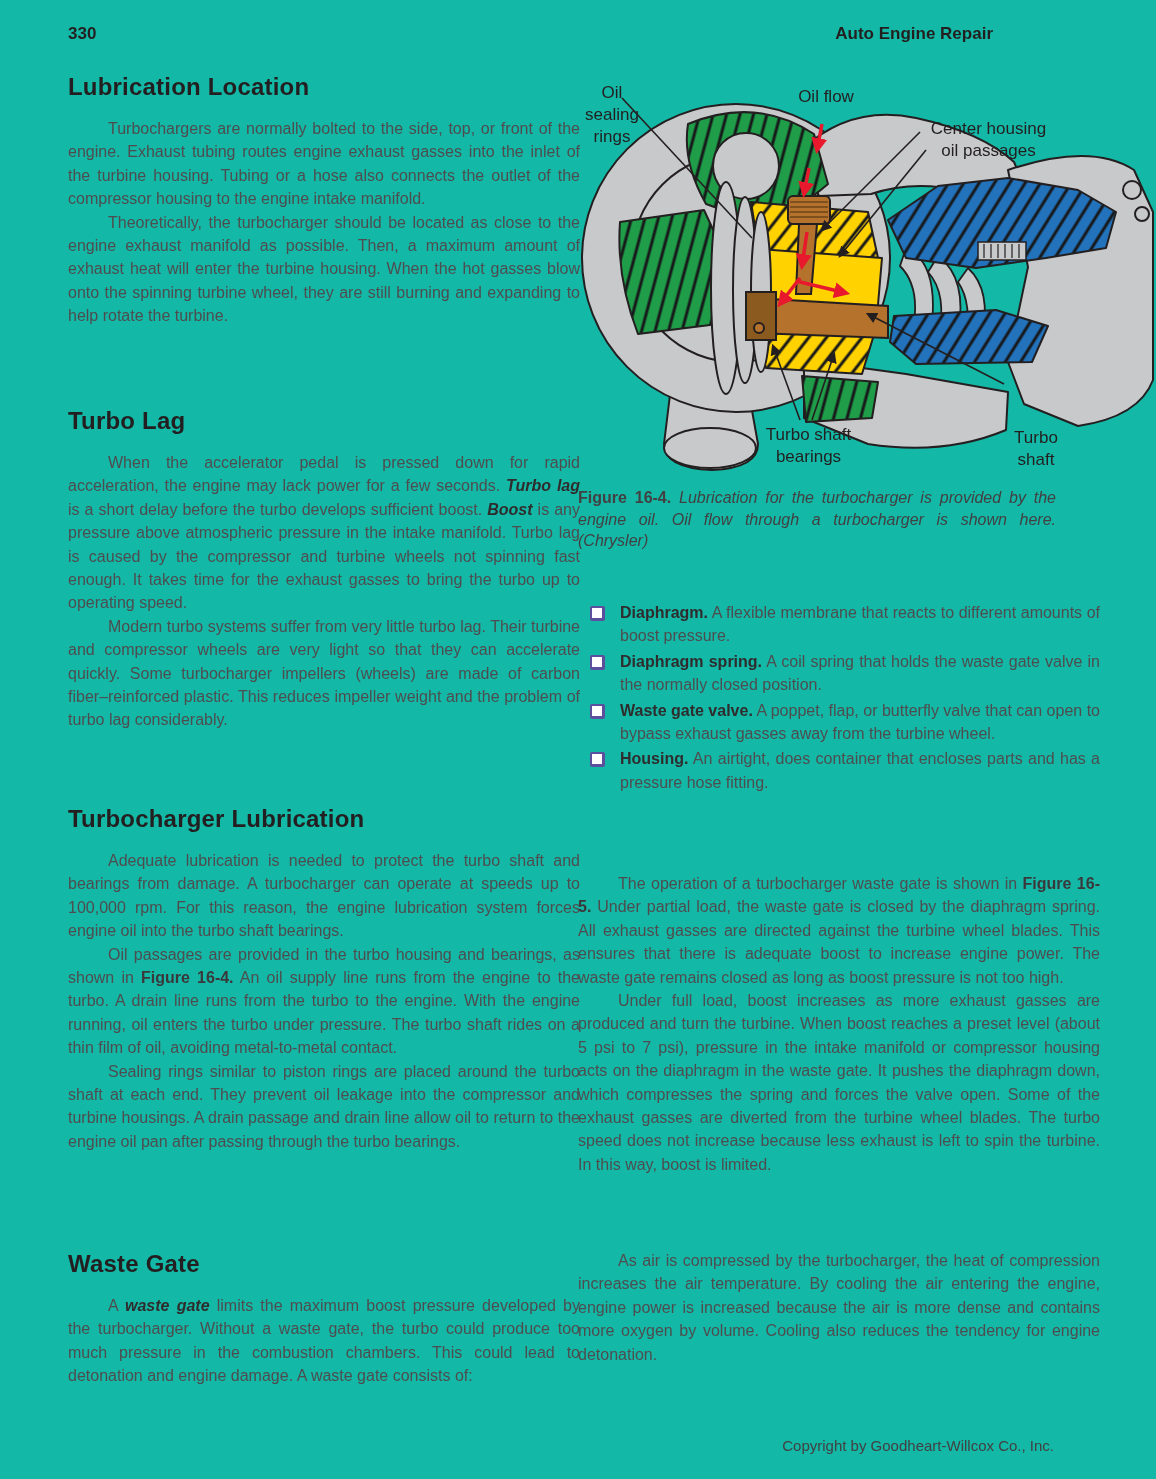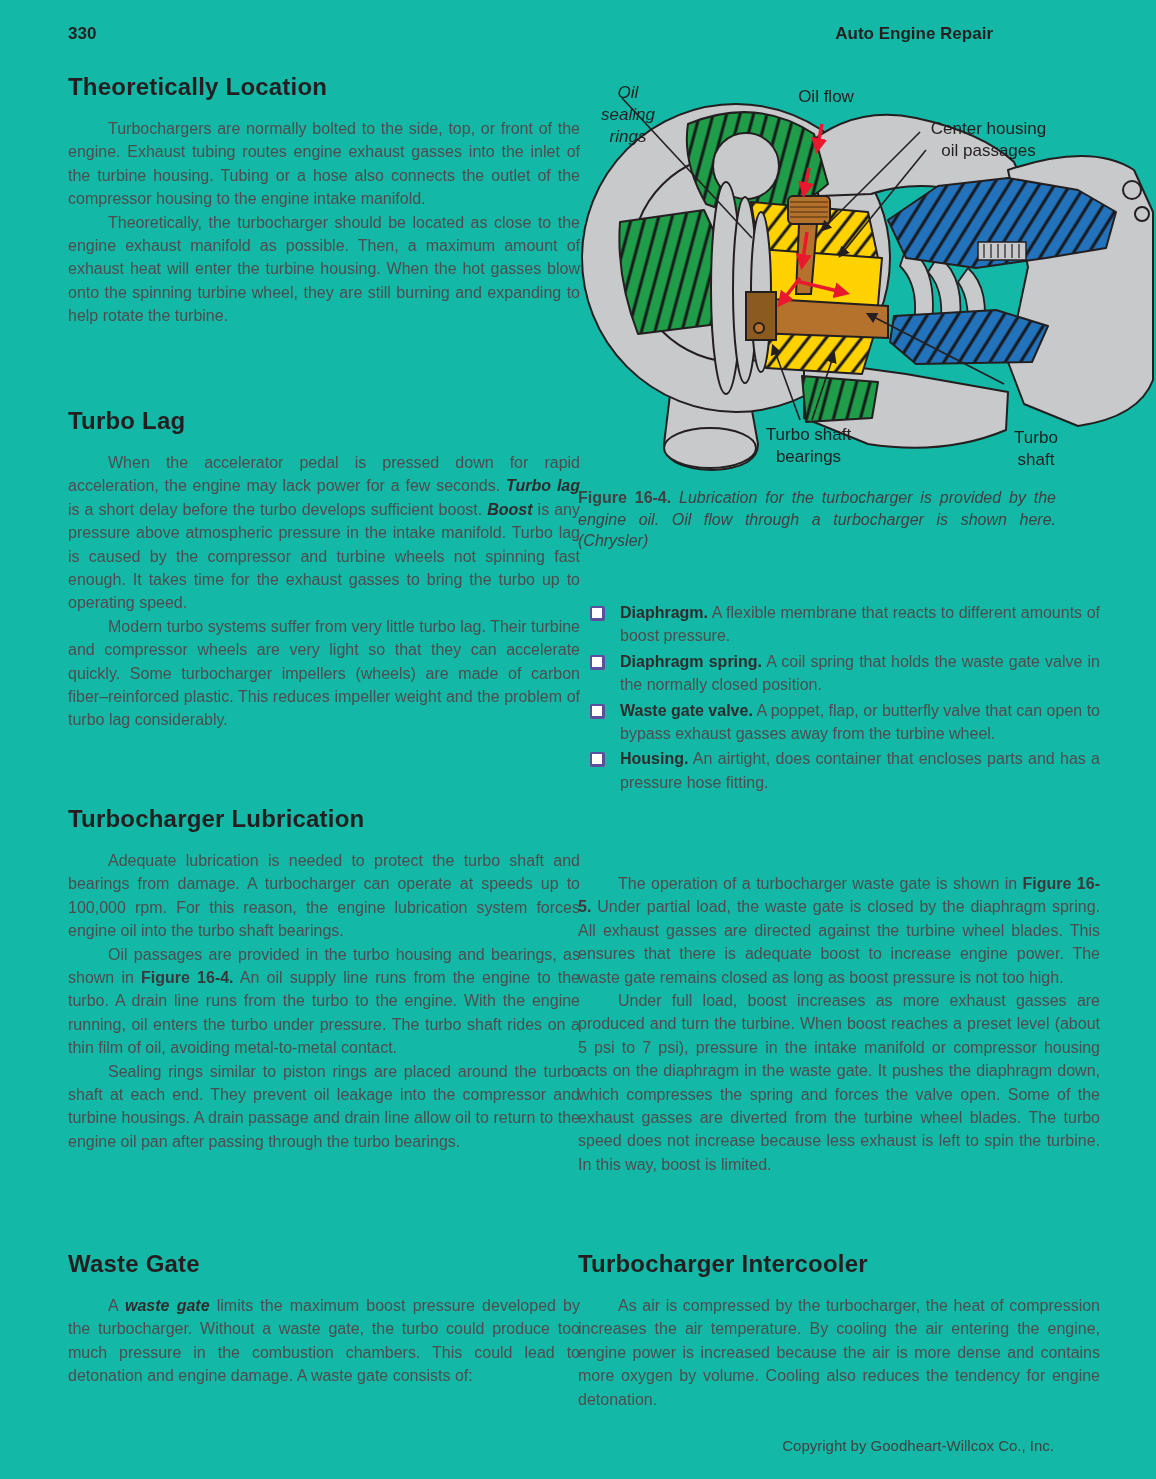--- a/index.html
+++ b/index.html
@@ -54,21 +54,21 @@
 </style>
 </head>
 <body>
 
 <div id="page">
 
   <div id="page-num" class="hdr">330</div>
   <div id="running-title" class="hdr">Auto Engine Repair</div>
 
   <div class="col-sec" style="left:68px;top:72px;">
-    <h2 class="sec-head">Theoretically Location</h2>
+    <h2 class="sec-head">Lubrication Location</h2>
     <p class="para">Turbochargers are normally bolted to the side, top, or front of the engine. Exhaust tubing routes engine exhaust gasses into the inlet of the turbine housing. Tubing or a hose also connects the outlet of the compressor housing to the engine intake manifold.</p>
     <p class="para">Theoretically, the turbocharger should be located as close to the engine exhaust manifold as possible. Then, a maximum amount of exhaust heat will enter the turbine housing. When the hot gasses blow onto the spinning turbine wheel, they are still burning and expanding to help rotate the turbine.</p>
   </div>
 
   <div class="col-sec" style="left:68px;top:406px;">
     <h2 class="sec-head">Turbo Lag</h2>
     <p class="para"><span>When the accelerator pedal is pressed down for rapid acceleration, the engine may lack power for a few seconds. </span><span class="term">Turbo lag</span><span> is a short delay before the turbo develops sufficient boost. </span><span class="term">Boost</span><span> is any pressure above atmospheric pressure in the intake manifold. Turbo lag is caused by the compressor and turbine wheels not spinning fast enough. It takes time for the exhaust gasses to bring the turbo up to operating speed.</span></p>
     <p class="para">Modern turbo systems suffer from very little turbo lag. Their turbine and compressor wheels are very light so that they can accelerate quickly. Some turbocharger impellers (wheels) are made of carbon fiber–reinforced plastic. This reduces impeller weight and the problem of turbo lag considerably.</p>
   </div>
 
@@ -185,21 +185,21 @@
       <g stroke="#231f20" stroke-width="1.6" fill="none">
         <path d="M46,36 L176,176"></path>
         <path d="M344,70 L246,168" marker-end="url(#ba)"></path>
         <path d="M350,88 L264,194" marker-end="url(#ba)"></path>
         <path d="M428,322 L292,252" marker-end="url(#ba)"></path>
         <path d="M224,358 L197,284" marker-end="url(#ba)"></path>
         <path d="M236,358 L258,292" marker-end="url(#ba)"></path>
       </g>
     </svg>
 
-    <div class="fig-label" style="left:16px;top:20px;width:72px;font-style:italic;">Oil
+    <div class="fig-label" style="left:0px;top:20px;width:72px;">Oil
 sealing
 rings</div>
     <div class="fig-label" style="left:205px;top:24px;width:90px;">Oil flow</div>
     <div class="fig-label" style="left:340px;top:56px;width:145px;">Center housing
 oil passages</div>
     <div class="fig-label" style="left:415px;top:320px;width:90px;margin-top:45px;">Turbo
 shaft</div>
     <div class="fig-label" style="left:165px;top:362px;width:135px;">Turbo shaft
 bearings</div>
   </div>
@@ -212,19 +212,18 @@
     <div class="bullet-item"><span class="bullet-square"></span><span class="bullet-term">Waste gate valve.</span><span> A poppet, flap, or butterfly valve that can open to bypass exhaust gasses away from the turbine wheel.</span></div>
     <div class="bullet-item"><span class="bullet-square"></span><span class="bullet-term">Housing.</span><span> An airtight, does container that encloses parts and has a pressure hose fitting.</span></div>
   </div>
 
   <div id="right-paras">
     <p class="para"><span>The operation of a turbocharger waste gate is shown in </span><span class="ref">Figure 16-5.</span><span> Under partial load, the waste gate is closed by the diaphragm spring. All exhaust gasses are directed against the turbine wheel blades. This ensures that there is adequate boost to increase engine power. The waste gate remains closed as long as boost pressure is not too high.</span></p>
     <p class="para">Under full load, boost increases as more exhaust gasses are produced and turn the turbine. When boost reaches a preset level (about 5 psi to 7 psi), pressure in the intake manifold or compressor housing acts on the diaphragm in the waste gate. It pushes the diaphragm down, which compresses the spring and forces the valve open. Some of the exhaust gasses are diverted from the turbine wheel blades. The turbo speed does not increase because less exhaust is left to spin the turbine. In this way, boost is limited.</p>
   </div>
 
   <div class="rcol" style="top:1249px;">
-    <h2 class="sec-head">Turbocharger Intercooler</h2>
     <p class="para">As air is compressed by the turbocharger, the heat of compression increases the air temperature. By cooling the air entering the engine, engine power is increased because the air is more dense and contains more oxygen by volume. Cooling also reduces the tendency for engine detonation.</p>
   </div>
 
   <div id="copyright">Copyright by Goodheart-Willcox Co., Inc.</div>
 
 </div>
 
 </body></html>

